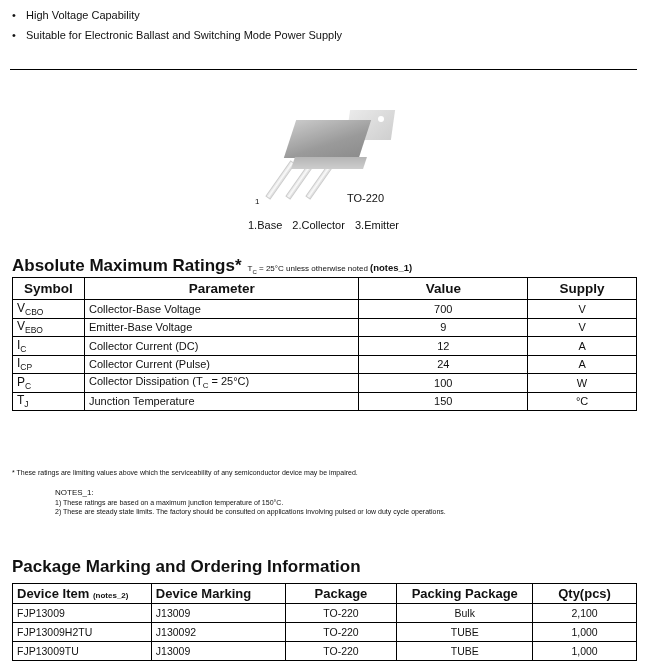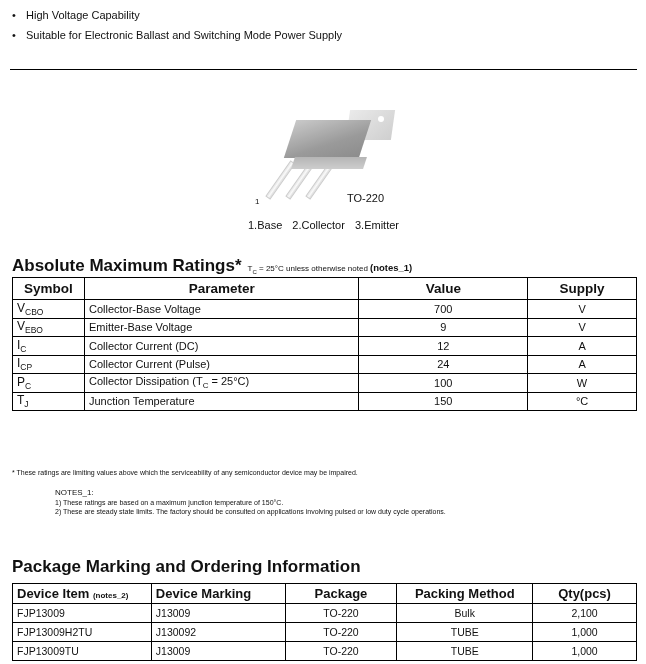--- a/index.html
+++ b/index.html
@@ -149,21 +149,21 @@
       <col style="width:134px">
       <col style="width:112px">
       <col style="width:136px">
       <col style="width:104px">
     </colgroup>
   <thead>
     <tr>
       <th class="l"><span>Device Item </span><small>(notes_2)</small></th>
       <th class="l">Device Marking</th>
       <th>Package</th>
-      <th>Packing Method</th>
+      <th>Packing Package</th>
       <th>Qty(pcs)</th>
     </tr>
   </thead>
   <tbody id="ord-body">
       <tr>
         <td>FJP13009</td>
         <td>J13009</td>
         <td class="c">TO-220</td>
         <td class="c">Bulk</td>
         <td class="c">2,100</td>

